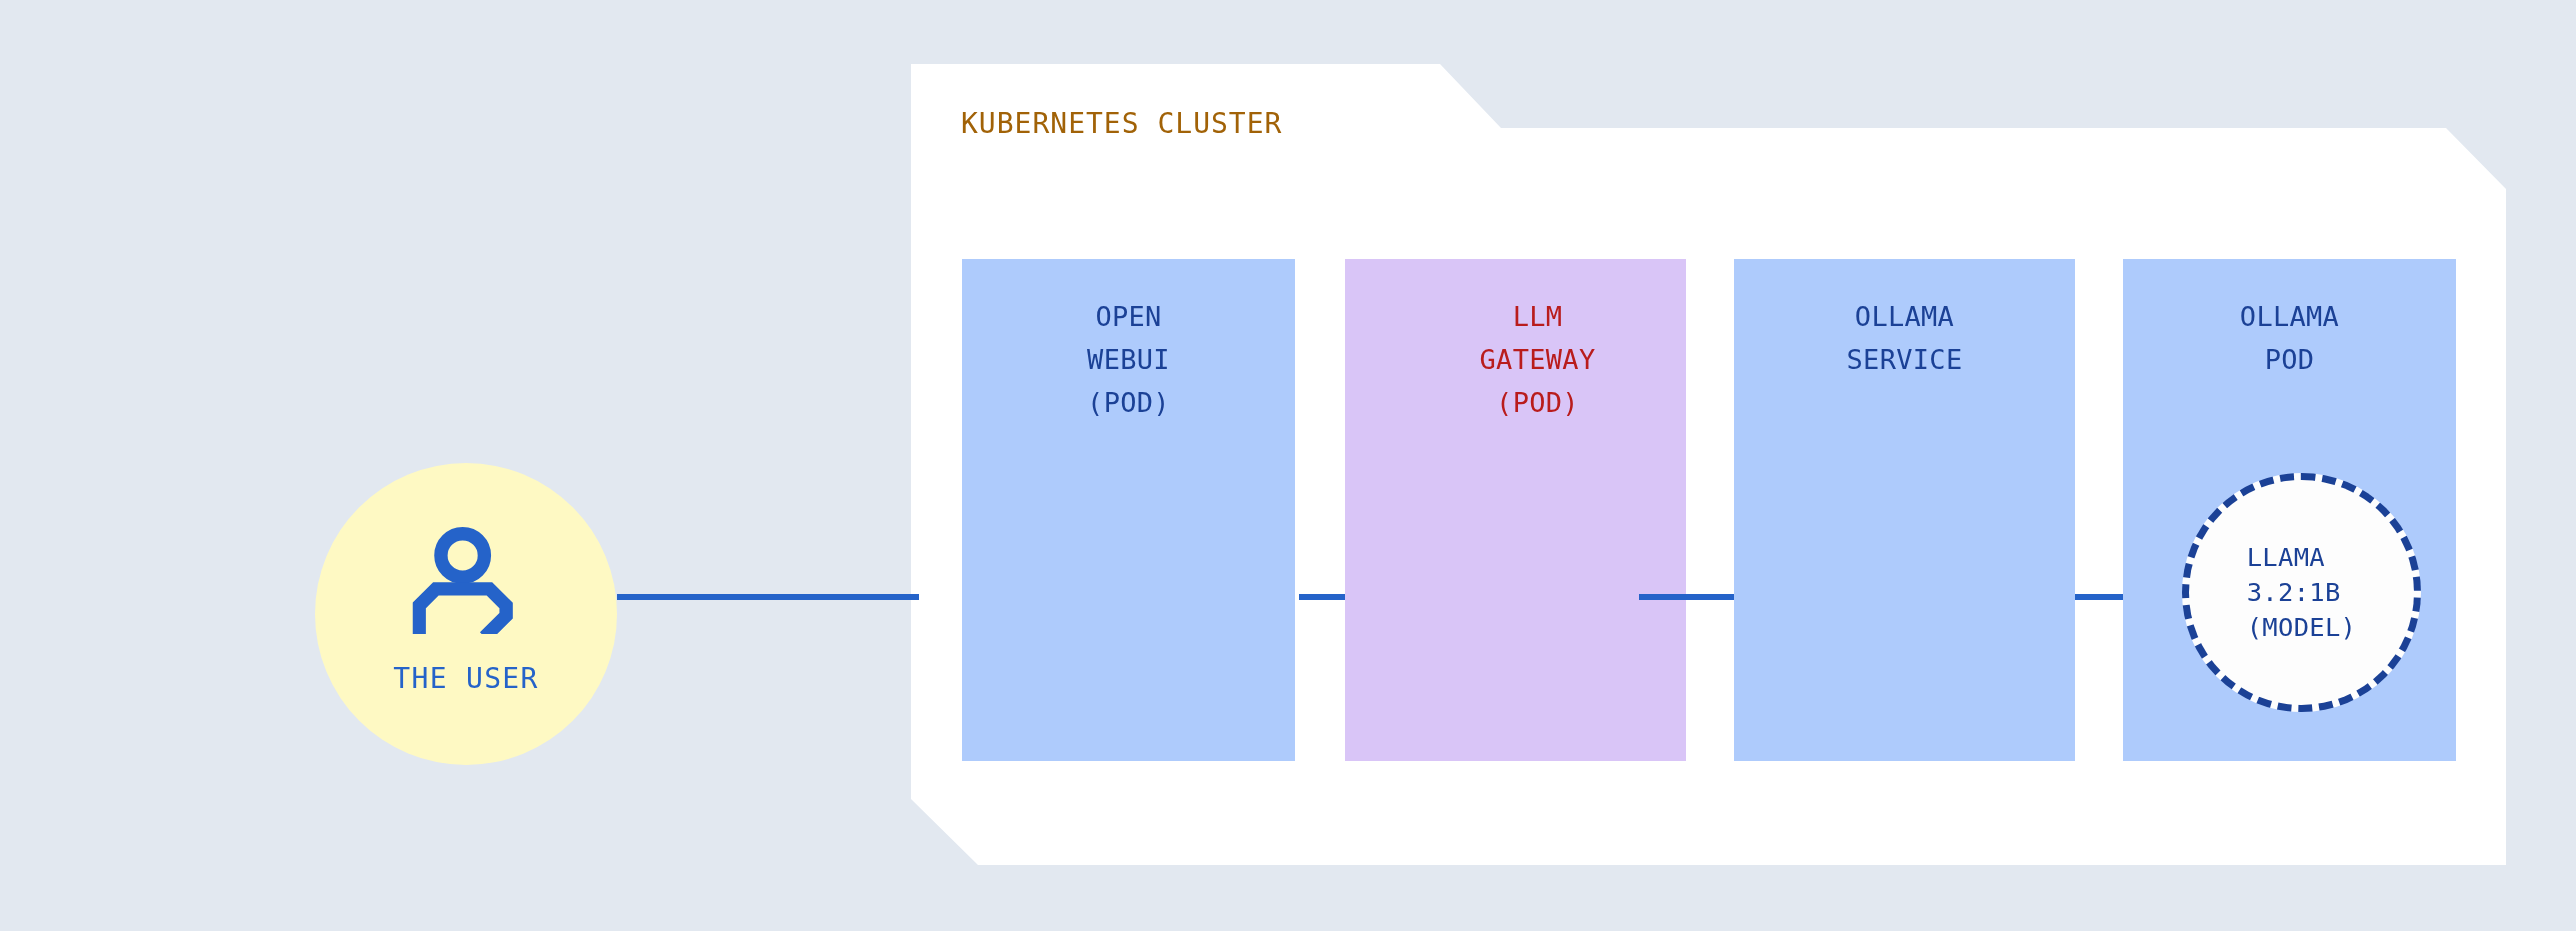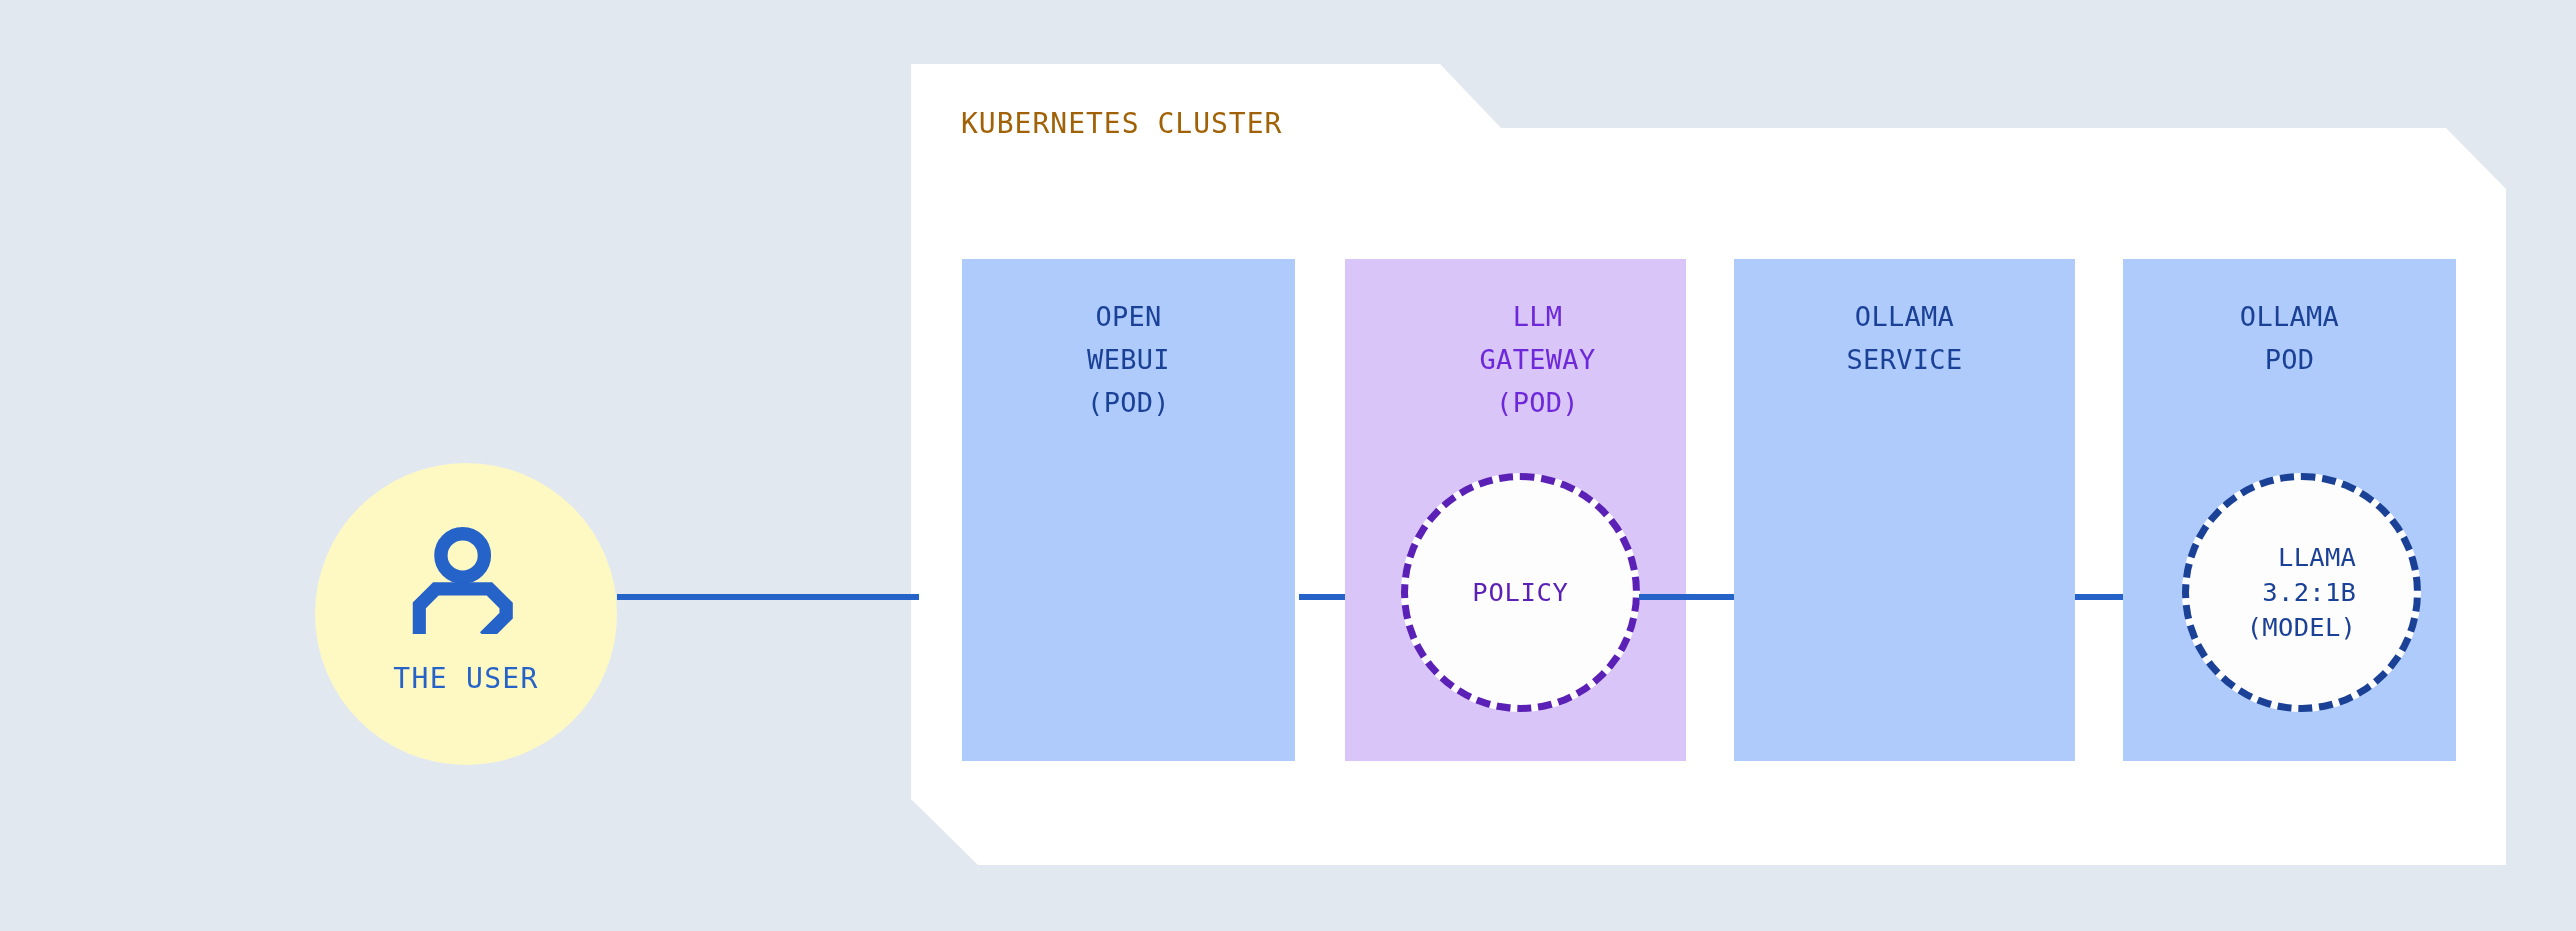--- a/index.html
+++ b/index.html
@@ -74,36 +74,36 @@
     text-align: center;
     font-size: 27px;
     line-height: 43px;
     letter-spacing: 0.3px;
     white-space: pre;
     font-family: "DejaVu Sans Mono", "Liberation Mono", monospace;
   }
   .box-blue { background: #aecbfc; }
   .box-blue .svc-label { color: #1b4196; }
   .box-purple { background: #d9c5f7; }
-  .box-purple .svc-label { color: #6d28d9; padding-left: 44px; }
+  .box-purple .svc-label { color: #b91c1c; padding-left: 44px; }
 
   #box-webui     { left: 962px; width: 333px; }
   #box-gateway   { left: 1345px; width: 341px; }
   #box-ollamasvc { left: 1734px; width: 341px; }
   #box-ollamapod { left: 2123px; width: 333px; }
 
   
   .dashed-circle {
     position: absolute;
     border-radius: 50%;
     background: #fdfdfd;
     display: flex;
     align-items: center;
     justify-content: center;
-    text-align: right;
+    text-align: left;
     box-sizing: border-box;
   }
   #policy-circle {
     left: 1401px;
     top: 473px;
     width: 239px;
     height: 239px;
     border: 7.4px dashed #5b21b6;
   }
   #policy-circle .circle-label {
@@ -196,23 +196,20 @@
   </div>
 
   <div class="connector" id="conn-webui-policy"></div>
 
   <div class="svc-box box-purple" id="box-gateway">
     <div class="svc-label">LLM
 GATEWAY
 (POD)</div>
   </div>
 
-  <div class="dashed-circle" id="policy-circle">
-    <span class="circle-label">POLICY</span>
-  </div>
 
   <div class="connector" id="conn-policy-svc"></div>
 
   <div class="svc-box box-blue" id="box-ollamasvc">
     <div class="svc-label">OLLAMA
 SERVICE</div>
   </div>
 
   <div class="connector" id="conn-svc-model"></div>
 

